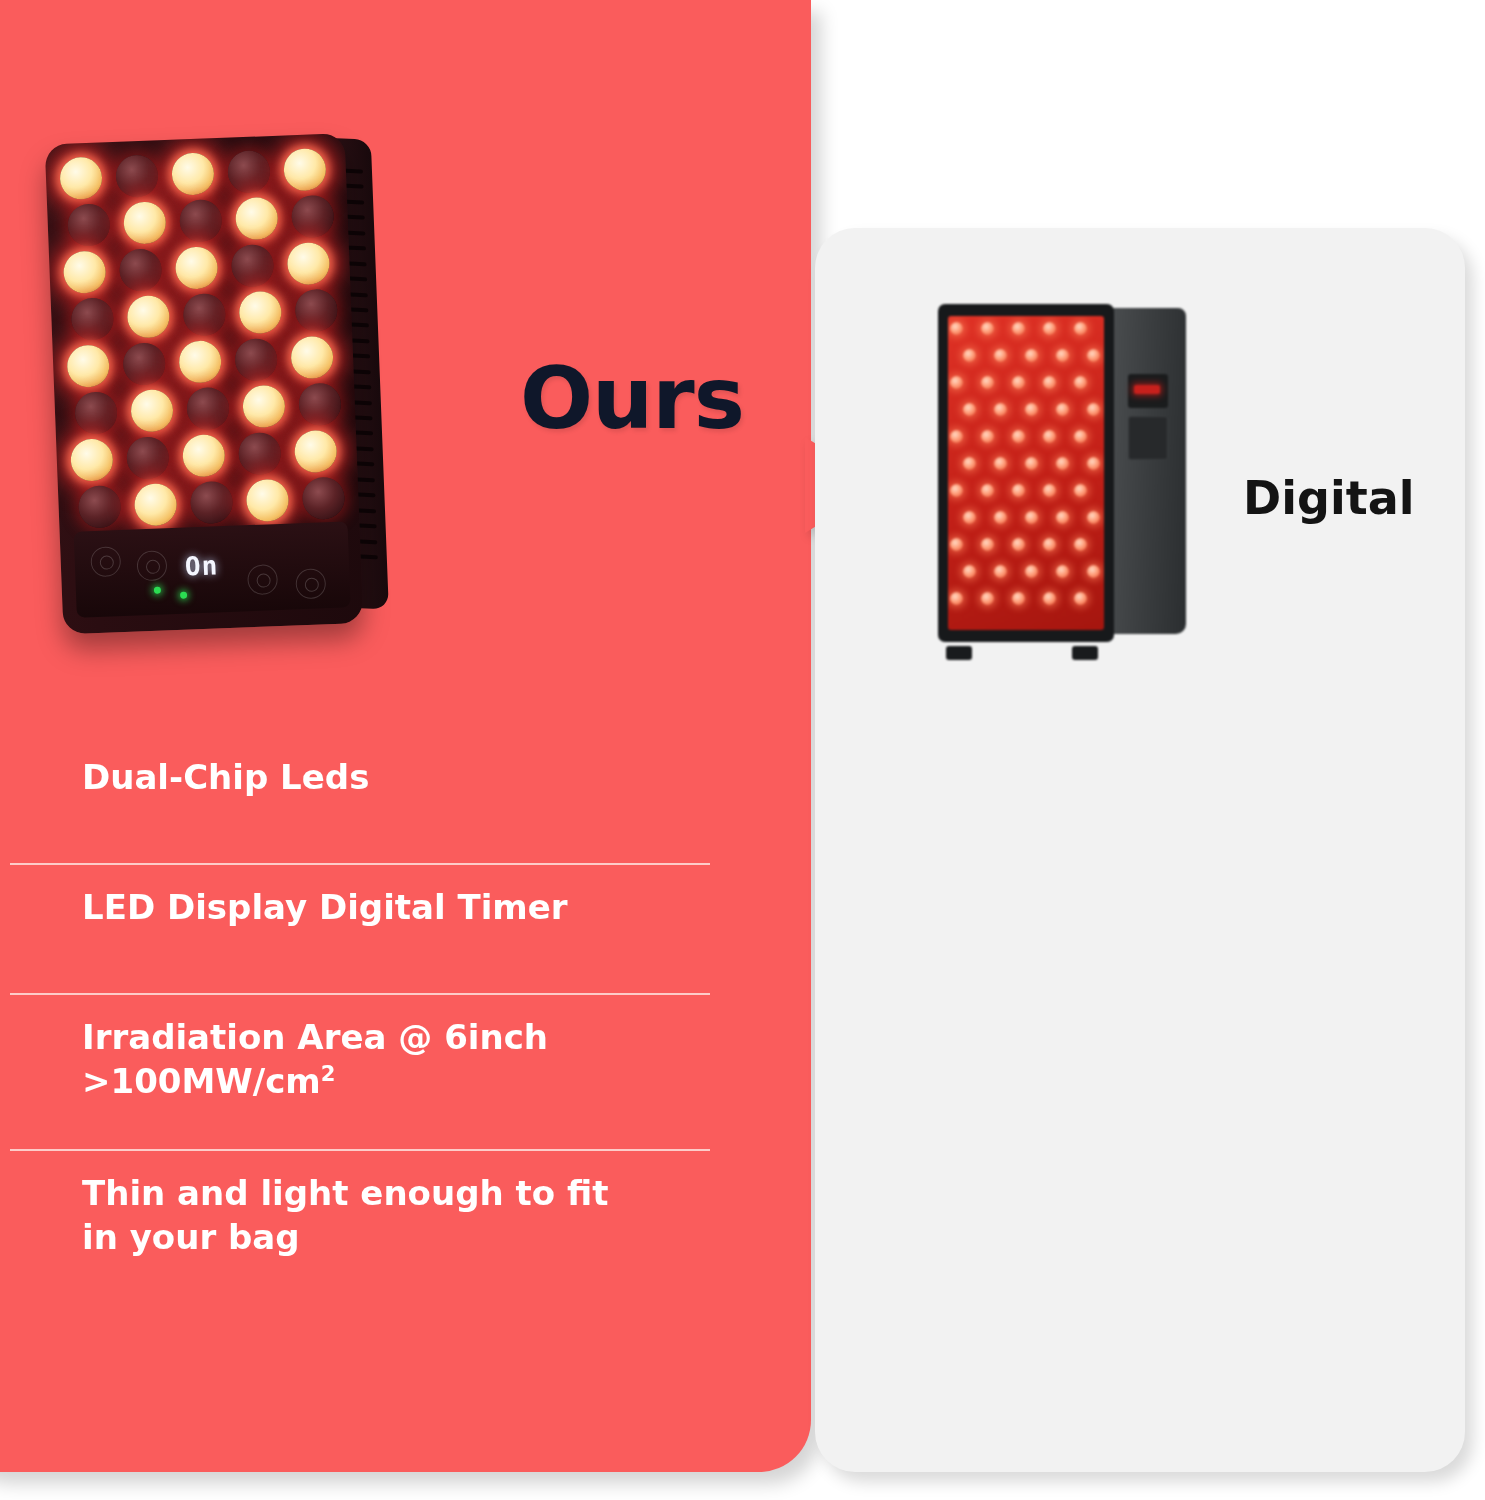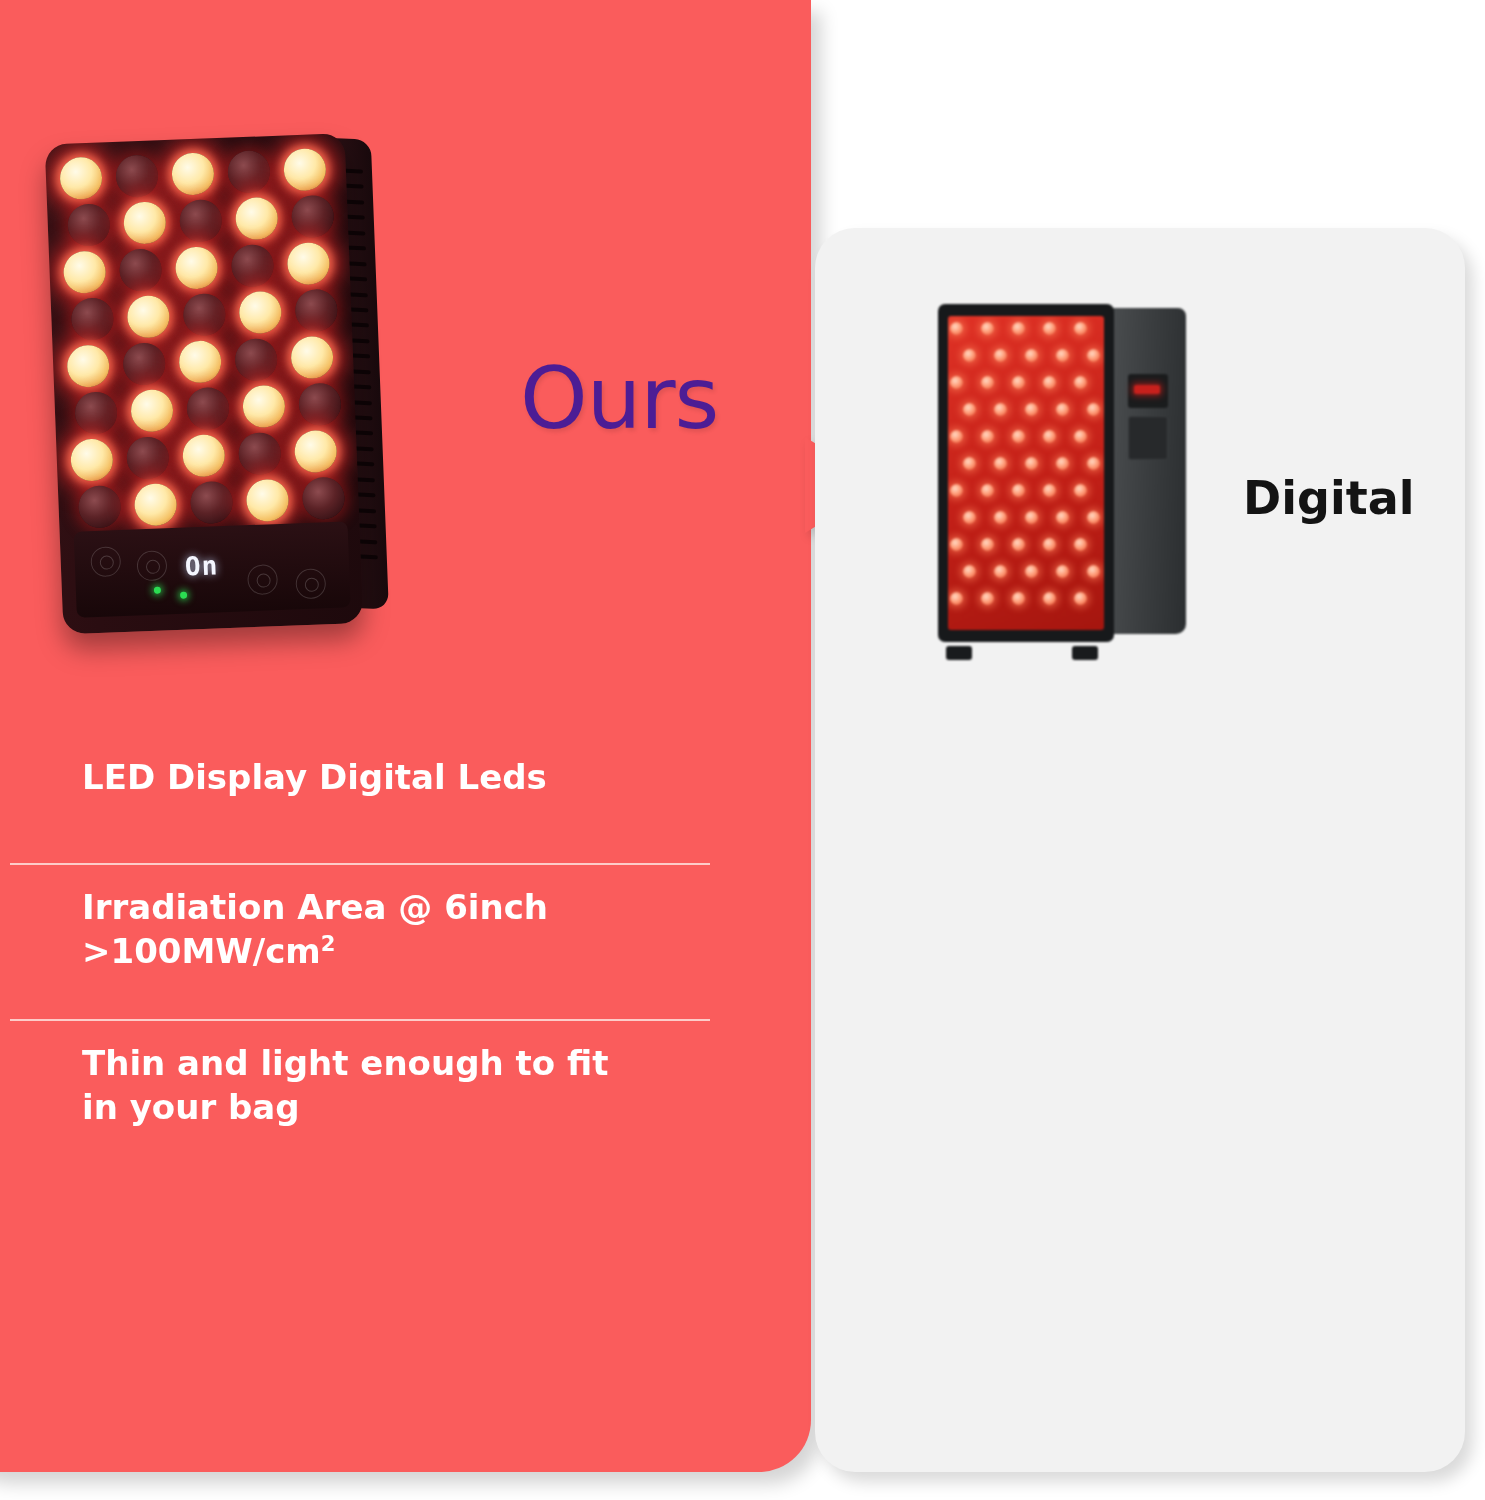--- a/index.html
+++ b/index.html
@@ -41,23 +41,23 @@
     font-size: 44px;
     font-weight: bold;
     letter-spacing: 0.5px;
     font-family: "DejaVu Sans", sans-serif;
   }
 
   .ours-label {
     position: absolute;
     left: 570px;
     top: 348px;
-    color: #4c1d95;
+    color: #0f172a;
     font-size: 86px;
-    font-weight: normal;
+    font-weight: bold;
     letter-spacing: -1px;
     font-family: "DejaVu Sans", sans-serif;
     text-shadow: 2px 3px 4px rgba(0,0,0,0.10);
   }
 
   
   .arrow-pointer {
     position: absolute;
     left: 805px;
     top: 437px;
@@ -393,21 +393,25 @@
           <div class="led-dot" style="left:104px; top:64px;"></div>
           <div class="digi">On</div>
           <div class="ctrl-btn" style="left:172px; top:40px;"></div>
           <div class="ctrl-btn" style="left:220px; top:46px;"></div>
         </div>
       </div>
     </div>
 
     <div class="feat-list left" id="ours-features">
         <div class="feat-row h1">
-          <div class="feat-text">LED Display Digital Leds</div>
+          <div class="feat-text">Dual-Chip Leds</div>
+          <div class="rule"></div>
+        </div>
+        <div class="feat-row h1">
+          <div class="feat-text">LED Display Digital Timer</div>
           <div class="rule"></div>
         </div>
         <div class="feat-row h2">
           <div class="feat-text">Irradiation Area @ 6inch<br>&gt;100MW/cm<sup>2</sup></div>
           <div class="rule"></div>
         </div>
         <div class="feat-row h2">
           <div class="feat-text">Thin and light enough to fit<br>in your bag</div>
         </div>
       </div>

